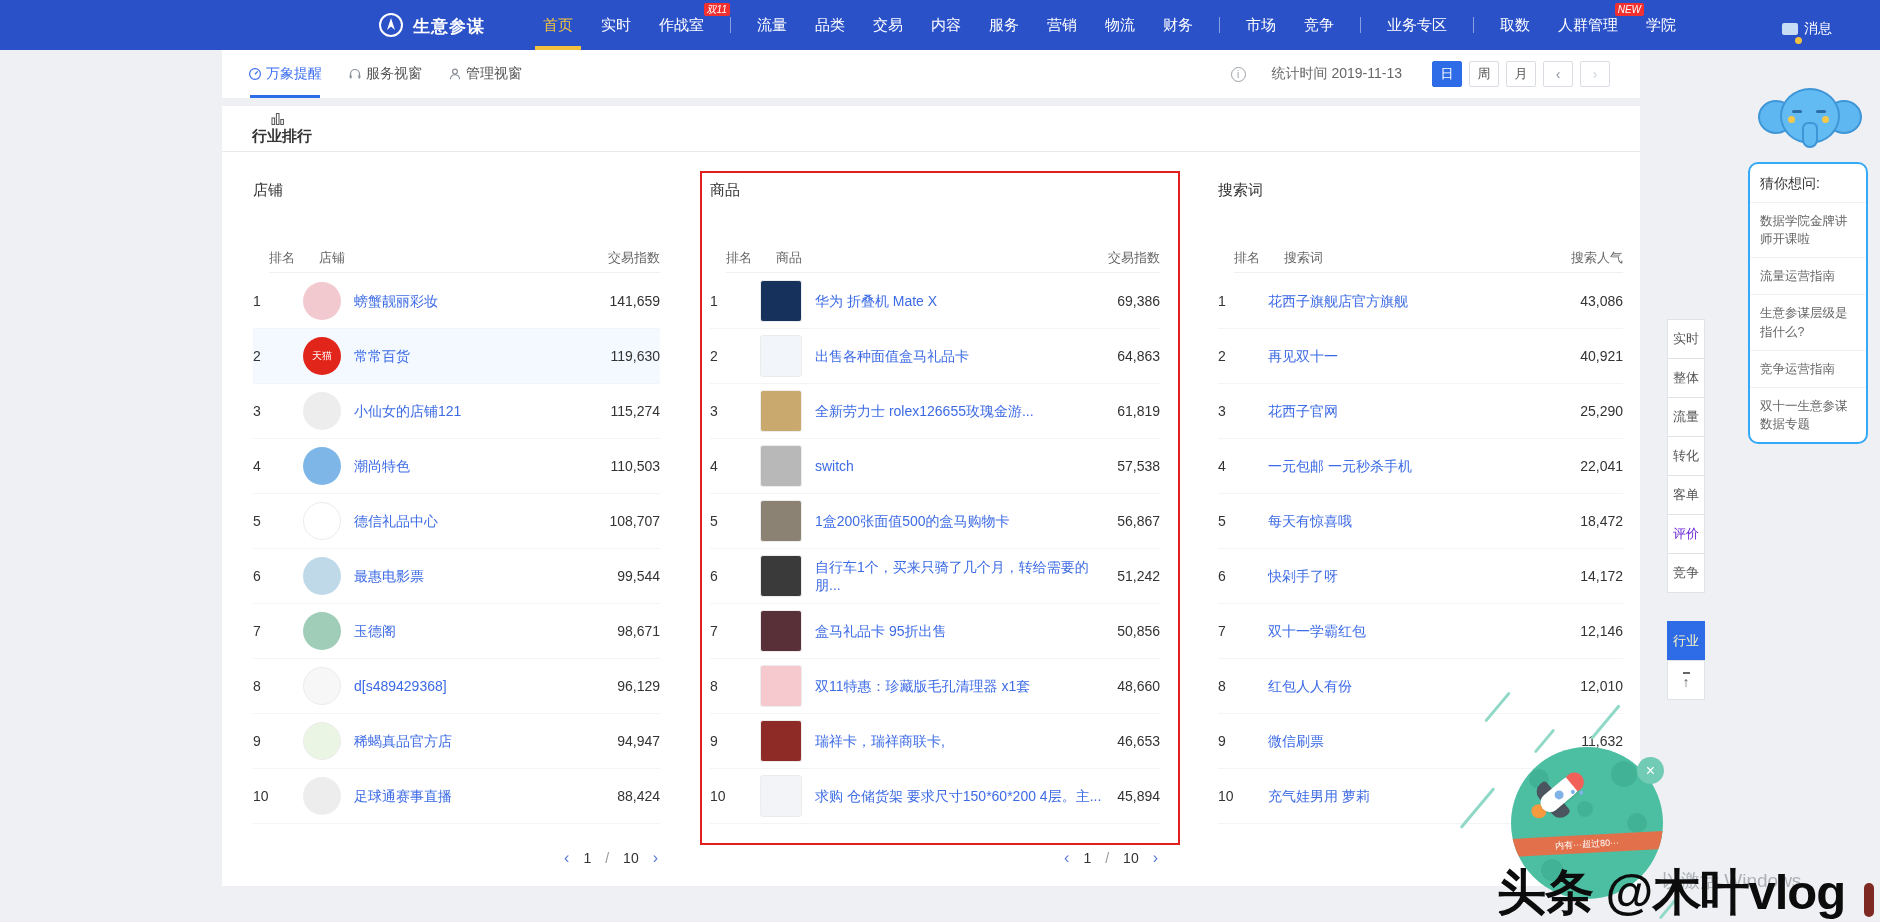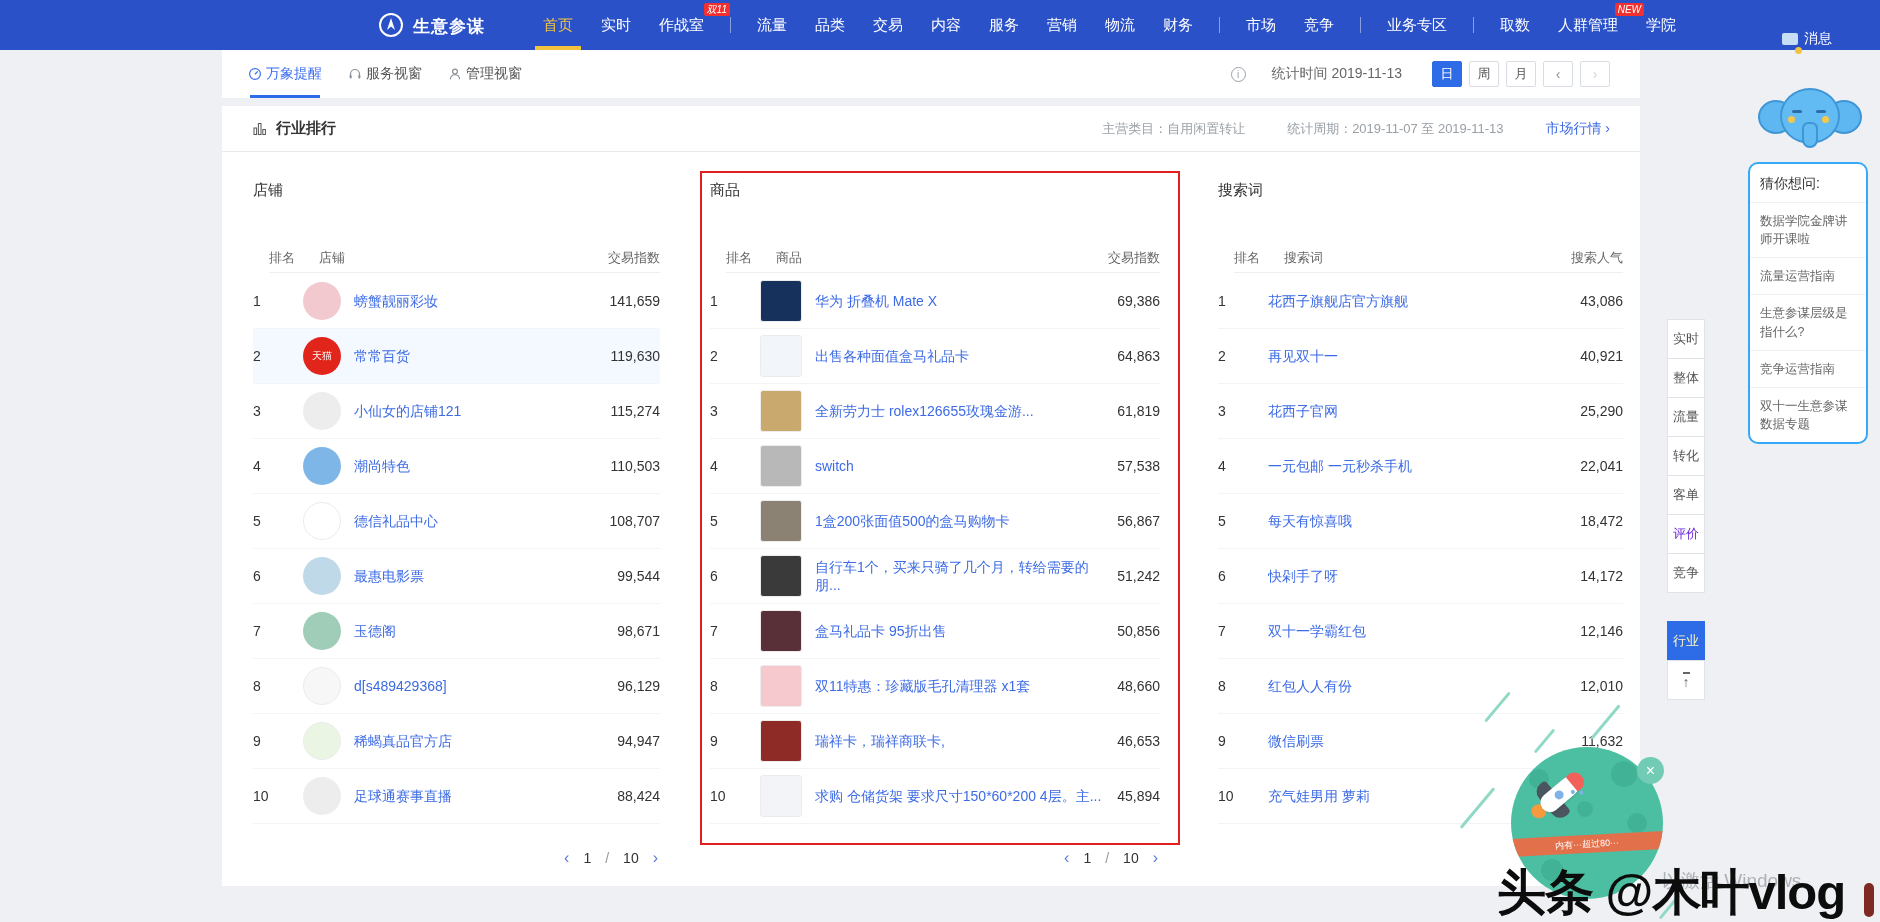--- a/index.html
+++ b/index.html
@@ -11,21 +11,21 @@
   .nav { position:absolute; left:0; top:0; width:1880px; height:50px; background:#2b51c9; display:flex; align-items:center; padding-left:378px; z-index:20; }
   .brand { display:flex; align-items:flex-end; margin-right:44px; }
   .brand-logo { width:26px; height:26px; margin-right:9px; }
   .brand-name { color:#fff; font-size:17px; font-weight:bold; letter-spacing:1px; }
   .nav-items { display:flex; align-items:center; height:100%; }
   .nav-item { position:relative; color:#fff; font-size:15px; margin:0 14px; height:100%; display:flex; align-items:center; cursor:pointer; }
   .nav-item.active > span:first-child { color:#f2c23e; }
   .nav-item.active::after { content:""; position:absolute; left:-8px; right:-8px; bottom:0; height:4px; background:#f2c23e; }
   .nav-badge { position:absolute; top:3px; right:-26px; background:#f23030; color:#fff; font-size:10px; line-height:13px; padding:0 3px; border-radius:2px; font-style:italic; white-space:nowrap; }
   .nav-sep { width:1px; height:16px; background:rgba(255,255,255,.45); margin:0 12px; }
-  .nav-msg { position:absolute; right:48px; top:14px; height:100%; display:flex; align-items:center; color:#fff; font-size:14px; cursor:pointer; }
+  .nav-msg { position:absolute; right:48px; top:4px; height:100%; display:flex; align-items:center; color:#fff; font-size:14px; cursor:pointer; }
   .msg-icon { width:16px; height:12px; background:#c7dcf5; border-radius:2px; margin-right:6px; position:relative; }
   .msg-dot { width:7px; height:7px; background:#f2c23e; border-radius:50%; position:absolute; top:14px; right:-4px; }
 
   
   .subnav { position:absolute; left:222px; top:50px; width:1418px; height:48px; background:#fff; display:flex; align-items:center; padding:0 30px 0 26px; z-index:10; }
   .subtab { position:relative; height:100%; display:flex; align-items:center; margin-right:26px; font-size:14px; color:#555; cursor:pointer; }
   .subtab .ticon { width:14px; height:14px; margin-right:4px; color:#8a9099; display:inline-flex; }
   .subtab.active { color:#3d6ef2; }
   .subtab.active .ticon { color:#3d6ef2; }
   .subtab.active::after { content:""; position:absolute; left:2px; right:2px; bottom:0; height:3px; background:#2e6be6; }
@@ -34,21 +34,21 @@
   .stat-label { color:#666; font-size:14px; margin-right:30px; }
   .seg { display:flex; align-items:center; }
   .seg-btn { min-width:30px; height:26px; border:1px solid #d9dde3; background:#fff; color:#555; font-size:13px; display:flex; align-items:center; justify-content:center; margin-right:7px; border-radius:2px; cursor:pointer; padding:0 7px; }
   .seg-btn.active { background:#2e6be6; border-color:#2e6be6; color:#fff; }
   .seg-btn.arrow { color:#8a9099; font-size:14px; }
   .seg-btn.disabled { color:#ccd2d9; cursor:default; }
 
   
   .card { position:absolute; left:222px; top:106px; width:1418px; height:780px; background:#fff; }
   .card-header { height:46px; border-bottom:1px solid #e8eaee; display:flex; align-items:center; padding:0 30px; }
-  .page-title { display:flex; align-items:center; font-size:15px; color:#333; font-weight:bold; }
+  .page-title { display:flex; align-items:center; font-size:15px; color:#333; font-weight:bold;flex-direction:column; }
   .page-title .ticon { width:16px; height:16px; margin-right:8px; color:#555; }
   .header-meta { margin-left:auto; display:flex; align-items:center; }
   .meta-text { color:#9aa0a6; font-size:13px; margin-left:42px; }
   .market-link { color:#3d6be5; font-size:14px; margin-left:42px; cursor:pointer; }
 
   
   .col { position:absolute; top:63px; height:710px; }
   .col-shops   { left:31px;  width:407px; }
   .col-products{ left:488px; width:450px; }
   .col-keywords{ left:996px; width:405px; }
@@ -241,25 +241,20 @@
 <div class="card">
   <div class="card-header">
     <span class="page-title">
       <svg class="ticon" viewBox="0 0 16 16">
           <rect x="2" y="7" width="2.6" height="6.5" fill="none" stroke="currentColor"></rect>
           <rect x="6.4" y="2.5" width="2.6" height="11" fill="none" stroke="currentColor"></rect>
           <rect x="10.8" y="8.5" width="2.6" height="5" fill="none" stroke="currentColor"></rect>
         </svg>
       <span>行业排行</span>
     </span>
-    <span class="header-meta">
-      <span class="meta-text">主营类目：自用闲置转让</span>
-      <span class="meta-text">统计周期：2019-11-07 至 2019-11-13</span>
-      <span class="market-link">市场行情 ›</span>
-    </span>
   </div>
 
   <div class="red-frame"></div>
 
   <div class="col col-shops">
     <span class="col-title">店铺</span>
     <div class="thead">
       <span class="h-rank">排名</span>
       <span class="h-name">店铺</span>
       <span class="h-value">交易指数</span>

